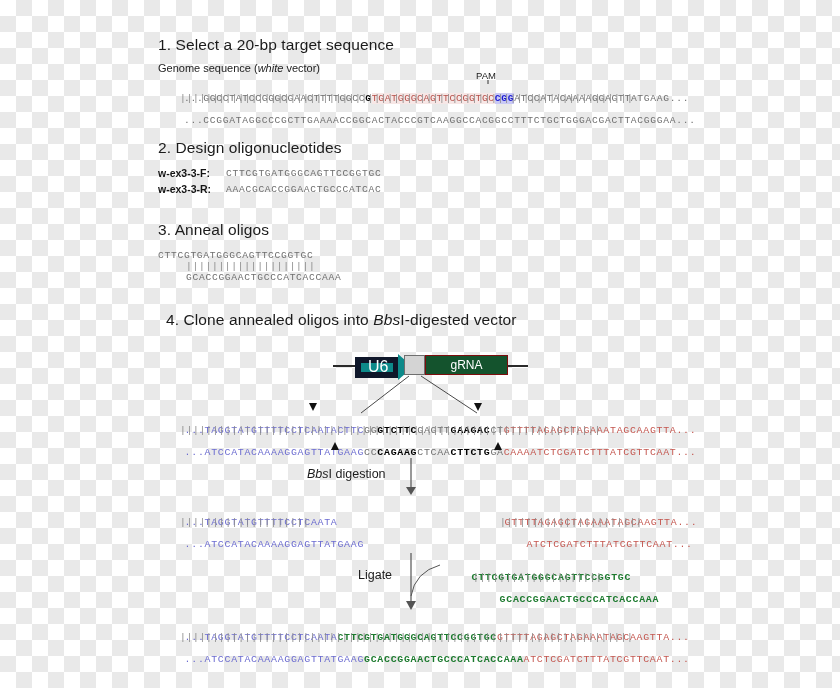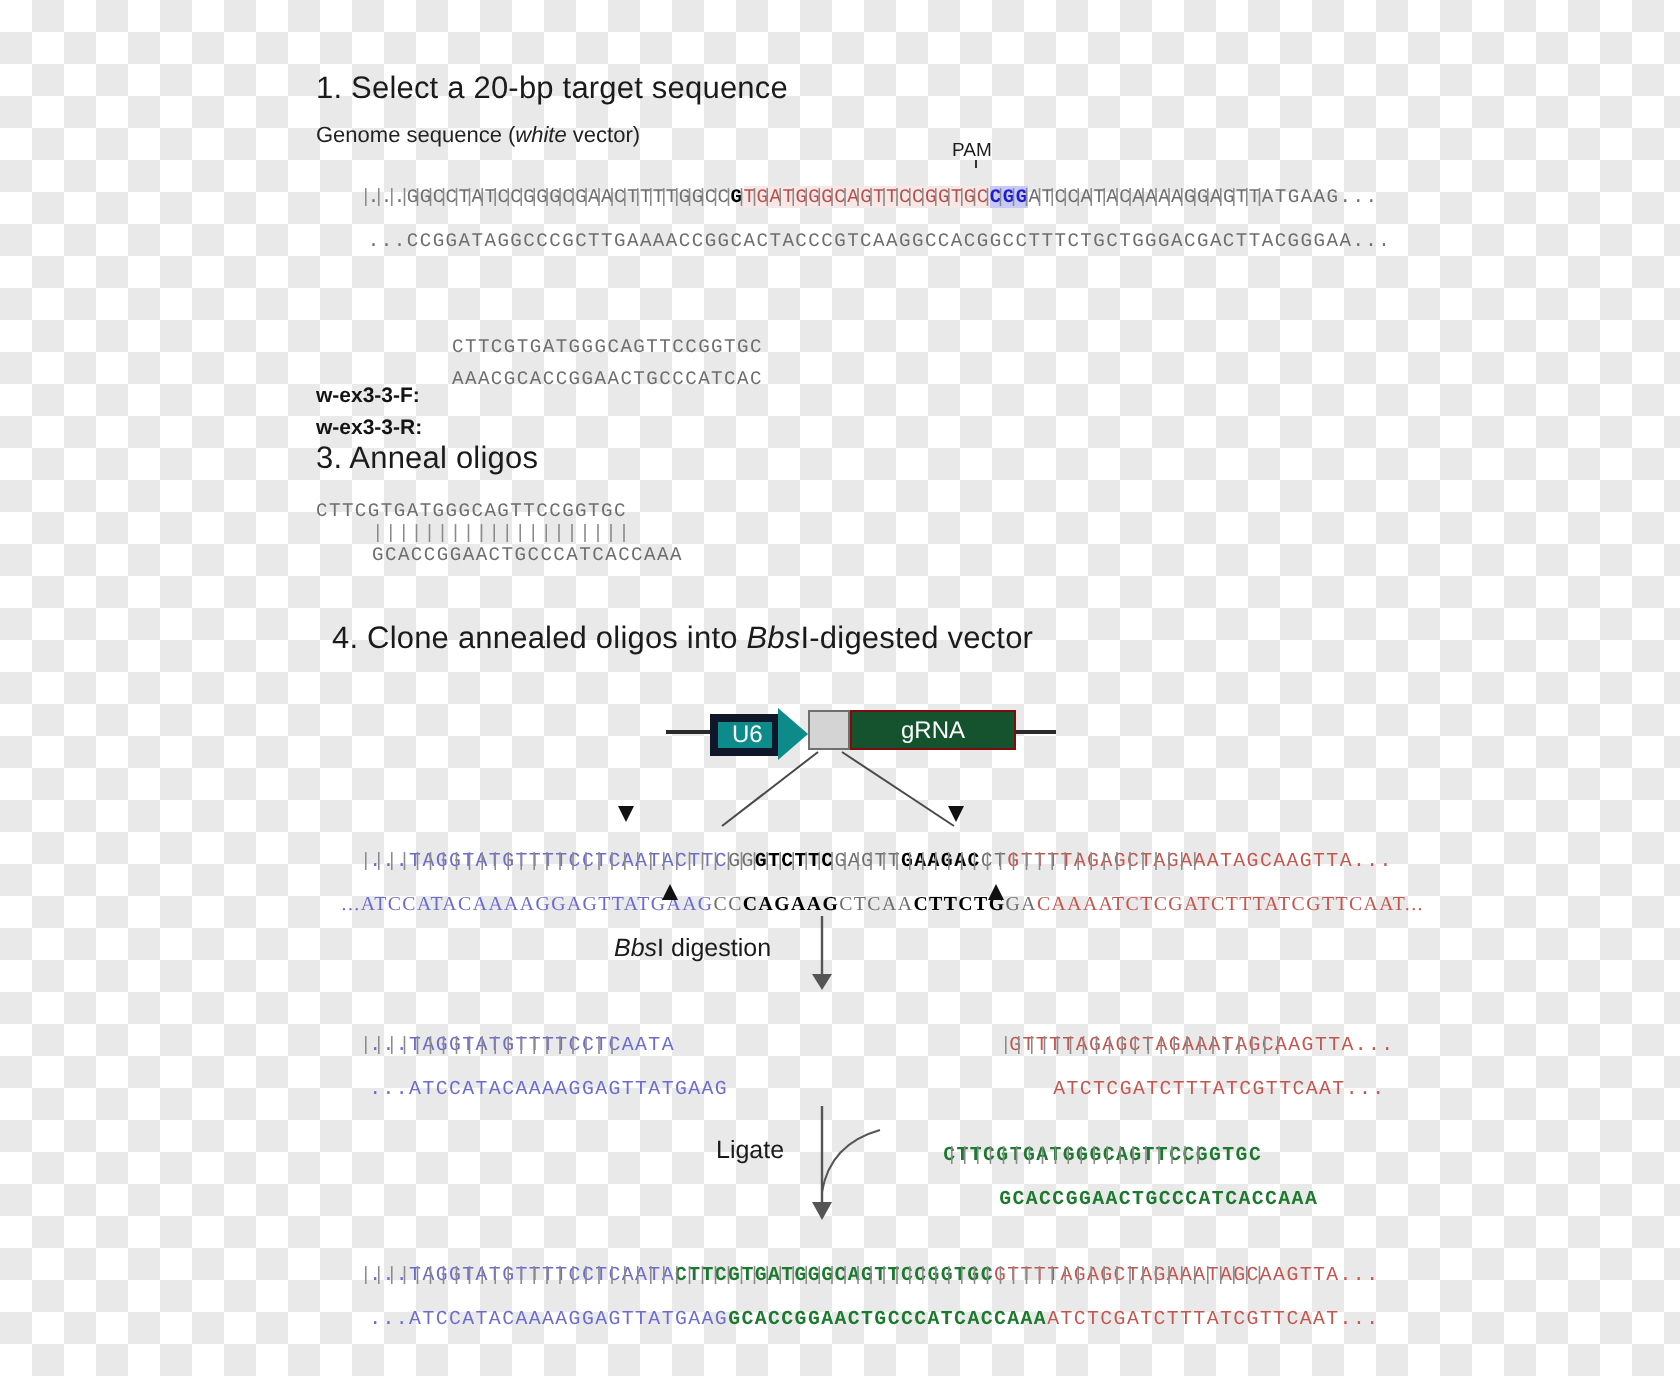--- a/index.html
+++ b/index.html
@@ -64,21 +64,20 @@
     color: #1b1b1b;
     white-space: nowrap;
   }
 
   .oligo-name {
     position: absolute;
     font-size: 10.5px;
     font-weight: bold;
     color: #141414;
     white-space: nowrap;
-    margin-top: 25px;
   }
 
   
   .ladder {
     position: absolute;
     font-family: "Liberation Mono", "DejaVu Sans Mono", monospace;
     font-size: 9.6px;
     letter-spacing: 0.72px;
     white-space: pre;
     color: #8a8a8a;
@@ -98,27 +97,27 @@
     background: #2a2a2a;
     height: 2px;
   }
   .u6-arrow {
     position: absolute;
     display: flex;
     align-items: center;
   }
   .u6-body {
     background: #0d8a8a;
-    border: 4px solid #0f172a;
+    border: 6px solid #0f172a;
     height: 21px;
     display: flex;
     align-items: center;
     justify-content: center;
     color: #ffffff;
-    font-size: 12px;
+    font-size: 16px;
     padding: 0 5px 0 7px;
     box-sizing: border-box;
   }
   .u6-head {
     width: 0; height: 0;
     border-top: 13px solid transparent;
     border-bottom: 13px solid transparent;
     border-left: 15px solid #0d8a8a;
     margin-left: -1px;
   }
@@ -172,20 +171,21 @@
   <div class="seq" style="left:158px; top:82px;">
     <span class="c-gray">...</span><span class="c-gray">GGCCTATCCGGGCGAACTTTTGGCC</span><span class="c-blk">G</span><span class="c-redhl">TGATGGGCAGTTCCGGTGC</span><span class="c-blue">CGG</span><span class="c-gray">ATCCATACAAAAGGAGTTATGAAG</span><span class="c-gray">...</span>
   </div>
 
   <div class="ladder" style="left:180px; top:93px;">||||||||||||||||||||||||||||||||||||||||||||||||||||||||||||||||||||||</div>
 
   <div class="seq" style="left:158px; top:104px;">
     <span class="c-gray">...</span><span class="c-gray">CCGGATAGGCCCGCTTGAAAACCGGCACTACCCGTCAAGGCCACGGCCTTTCTGCTGGGACGACTTACGGGAA</span><span class="c-gray">...</span>
   </div>
 
+  <div class="heading" style="left:158px; top:139px;">2. Design oligonucleotides</div>
 
   <div class="oligo-name" style="left:158px; top:167px;">w-ex3-3-F:</div>
   <div class="seq" style="left:226px; top:168px; color:#6e6e6e;">CTTCGTGATGGGCAGTTCCGGTGC</div>
 
   <div class="oligo-name" style="left:158px; top:183px;">w-ex3-3-R:</div>
   <div class="seq" style="left:226px; top:184px; color:#6e6e6e;">AAACGCACCGGAACTGCCCATCAC</div>
 
   <div class="heading" style="left:158px; top:221px;">3. Anneal oligos</div>
 
   <div class="seq" style="left:158px; top:250px; color:#6e6e6e;">CTTCGTGATGGGCAGTTCCGGTGC</div>
@@ -204,21 +204,21 @@
   <div class="stuffer" style="left:404px; top:355px; width:21px; height:20px;"></div>
   <div class="grna-box" style="left:425px; top:355px; width:83px; height:20px;">
     <span>gRNA</span>
   </div>
   <div class="vector-line" style="left:508px; top:365px; width:20px;"></div>
 
   <div class="seq bigger" style="left:158px; top:414px;">
     <span class="c-purple">...</span><span class="c-purple">TAGGTATGTTTTCCTCAATACTTC</span><span class="c-gray">GG</span><span class="c-blk">GTCTTC</span><span class="c-gray">GAGTT</span><span class="c-blk">GAAGAC</span><span class="c-gray">CT</span><span class="c-redl">GTTTTAGAGCTAGAAATAGCAAGTTA</span><span class="c-redl">...</span>
   </div>
   <div class="ladder" style="left:180px; top:425px;">|||||||||||||||||||||||||||||||||||||||||||||||||||||||||||||||||</div>
-  <div class="seq bigger" style="left:158px; top:436px;font-family:Liberation Serif, serif;">
+  <div class="seq bigger" style="left:158px; top:436px;">
     <span class="c-purple">...</span><span class="c-purple">ATCCATACAAAAGGAGTTATGAAG</span><span class="c-gray">CC</span><span class="c-blk">CAGAAG</span><span class="c-gray">CTCAA</span><span class="c-blk">CTTCTG</span><span class="c-gray">GA</span><span class="c-redl">CAAAATCTCGATCTTTATCGTTCAAT</span><span class="c-redl">...</span>
   </div>
 
   <div class="step-label" style="left:307px; top:467px;">
     <span class="ital">Bbs</span><span>I</span><span> digestion</span>
   </div>
 
   <div class="seq bigger" style="left:158px; top:506px;">
     <span class="c-purple">...</span><span class="c-purple">TAGGTATGTTTTCCTCAATA</span>
   </div>

